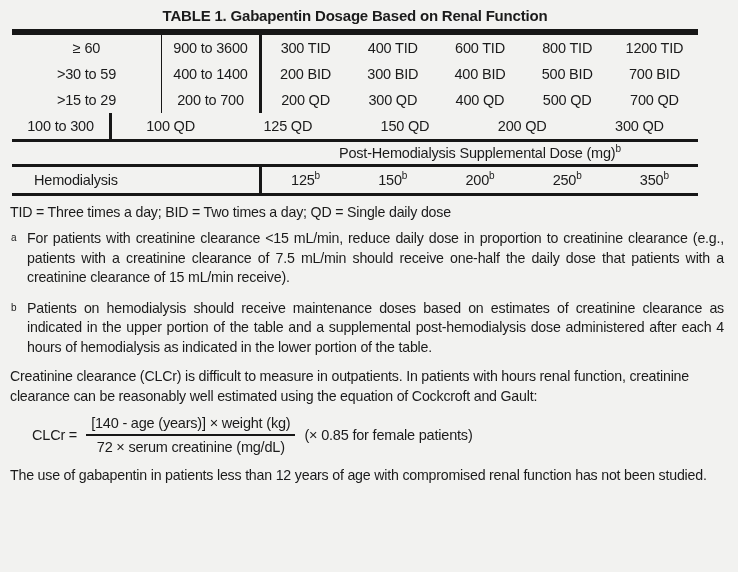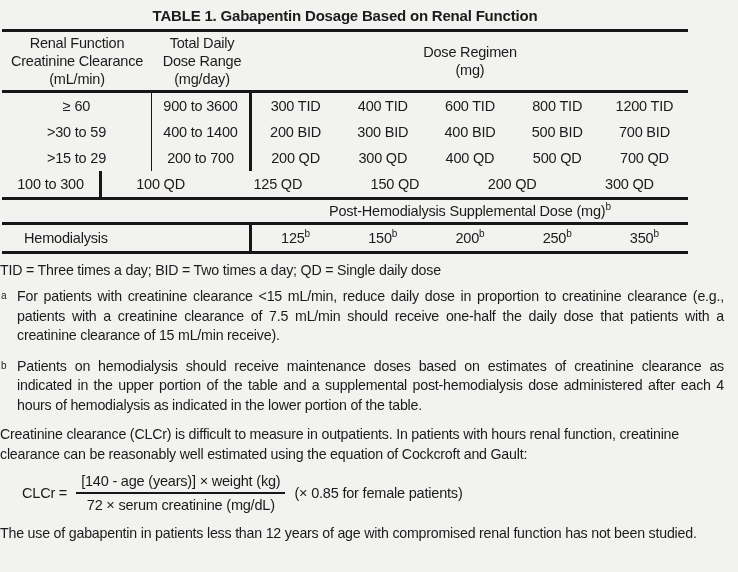--- a/index.html
+++ b/index.html
@@ -5,21 +5,21 @@
   html, body {
     margin: 0;
     padding: 0;
     background: #f2f2f0;
   }
   .page {
     position: relative;
     width: 738px;
     height: 572px;
     box-sizing: border-box;
-    padding: 5px 10px 0 0;
+    padding: 5px 10px 0 10px;
     background: #f2f2f0;
     color: #1b1b1b;
     font-family: "Liberation Sans", sans-serif;
     letter-spacing: -0.2px;
     overflow: hidden;
   }
   .title {
     width: 686px;
     margin: 2px 0 5px 2px;
     text-align: center;
@@ -81,30 +81,20 @@
 </head>
 <body>
 
 <div class="page">
 
   <div class="title">TABLE 1. Gabapentin Dosage Based on Renal Function</div>
 
   <div class="tbl">
     <div class="rule"></div>
 
-    <div class="hdr-row">
-      <div class="hcell w1">Renal Function
-Creatinine Clearance
-(mL/min)</div>
-      <div class="hcell w2">Total Daily
-Dose Range
-(mg/day)</div>
-      <div class="hcell w3">Dose Regimen
-(mg)</div>
-    </div>
 
     <div class="rule"></div>
 
     <div class="b-row">
       <div class="bc1"><span>≥ 60</span><sup class="sm"></sup></div>
       <div class="bc2">900 to 3600</div>
       <div class="dose-cells">
         <div class="dc">300 TID</div>
         <div class="dc">400 TID</div>
         <div class="dc">600 TID</div>

